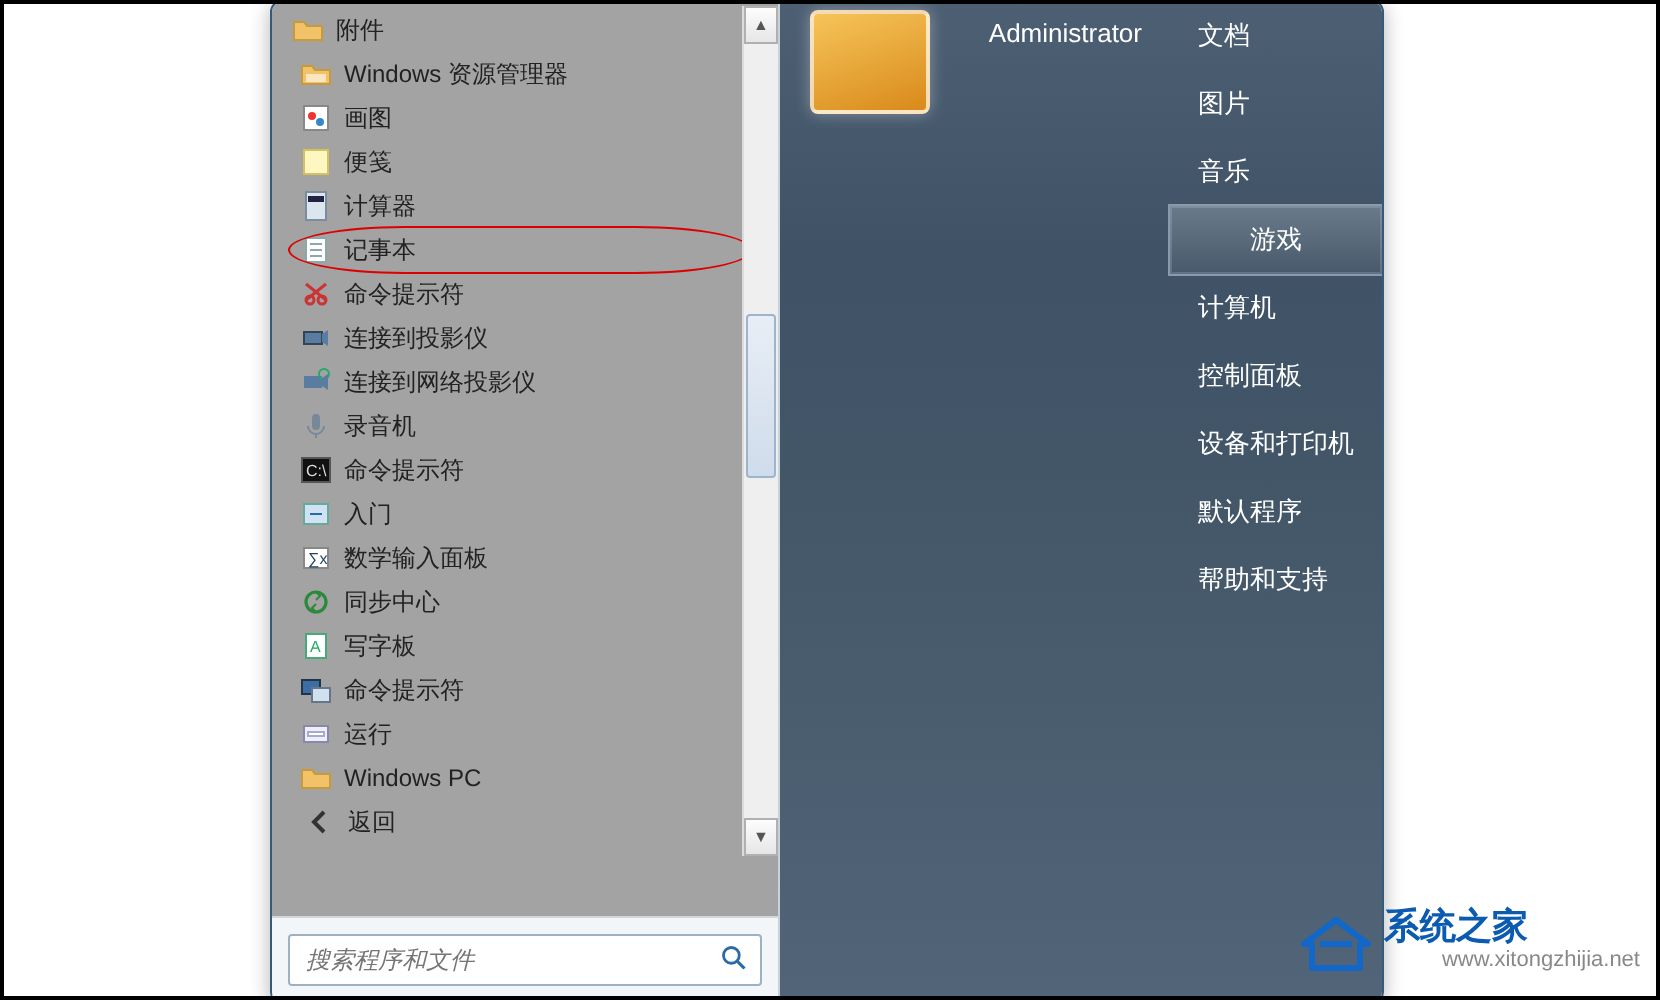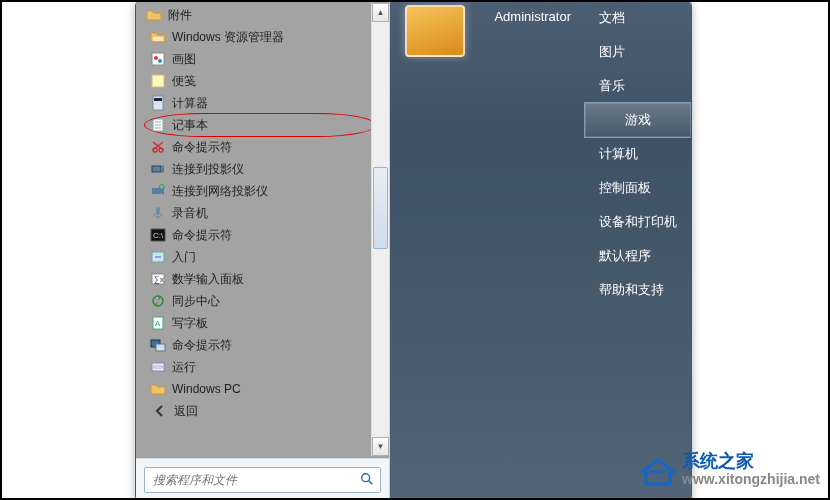--- a/index.html
+++ b/index.html
@@ -83,20 +83,21 @@
   .sb-thumb {
     position:absolute; left:1px; right:1px;
     top: 35%; height: 80px;
     background: linear-gradient(#e8eef6,#cfdceb);
     border:1px solid #9db5cc; border-radius:2px;
   }
   .search-area {
     border-top: 1px solid #d0d7dd;
     padding: 8px;
     background: #f3f6f9;
+    margin-top: 28px;
   }
   .search-box {
     display:flex; align-items:center;
     height: 24px;
     background:#fff;
     border:1px solid #9cb2c4;
     border-radius: 2px;
     padding: 0 6px;
   }
   .search-box input {
@@ -135,21 +136,21 @@
     position:absolute;
     right: 10px; bottom: 10px;
     display:flex; align-items:center; gap:4px;
     color:#0b5bb0; font-weight:bold;
     background: rgba(255,255,255,0.0);
   }
   .watermark .wlogo {
     width:40px;height:40px;
   }
   .watermark .wtext { line-height:1.1; }
-  .watermark .wurl { font-size:14px; color:#888; font-weight:bold; }
+  .watermark .wurl { font-size:11px; color:#888; font-weight:normal;margin-left:29px; }
   .frame-border {
     position:absolute; inset:0;
     border: 2px solid #000; pointer-events:none;
   }
 </style>
 </head>
 <body>
 
 <div class="startmenu">
   <div class="left-pane">

